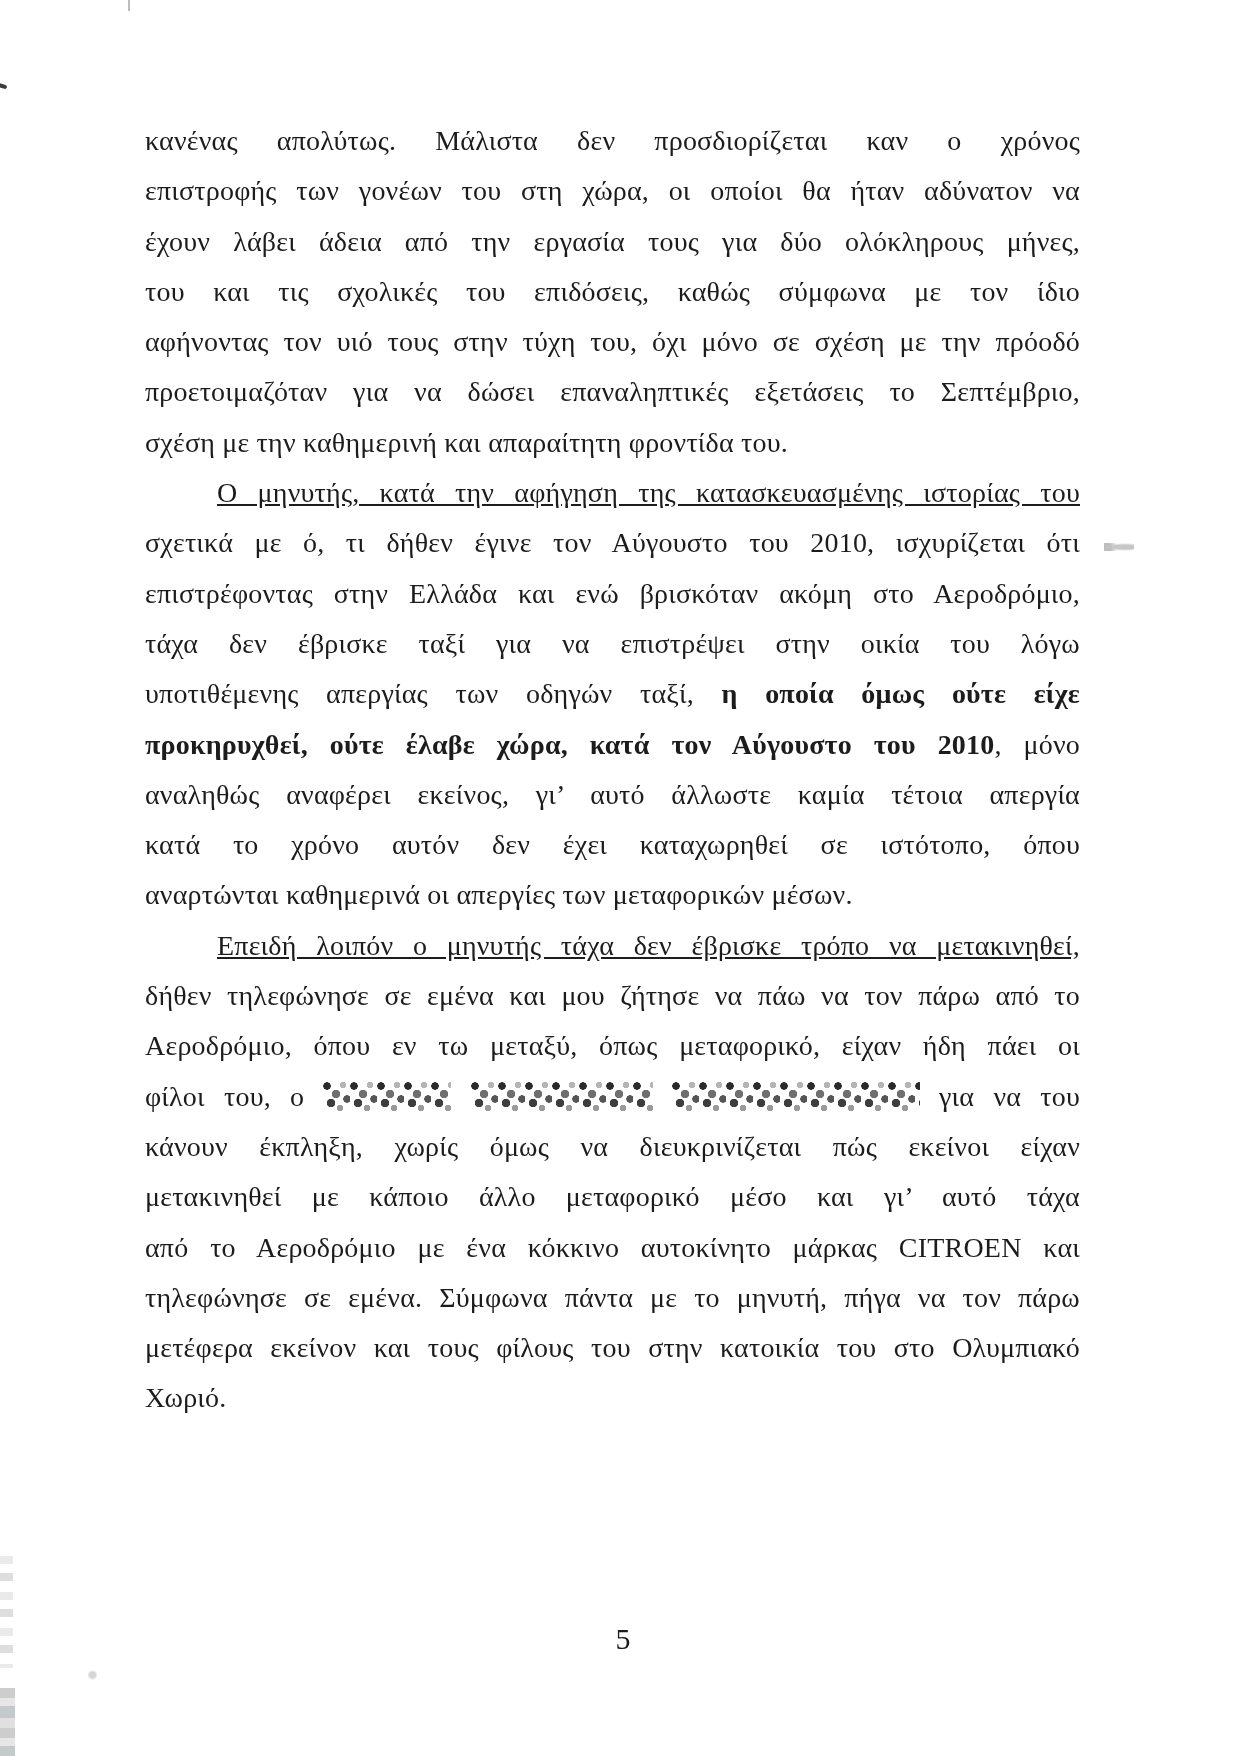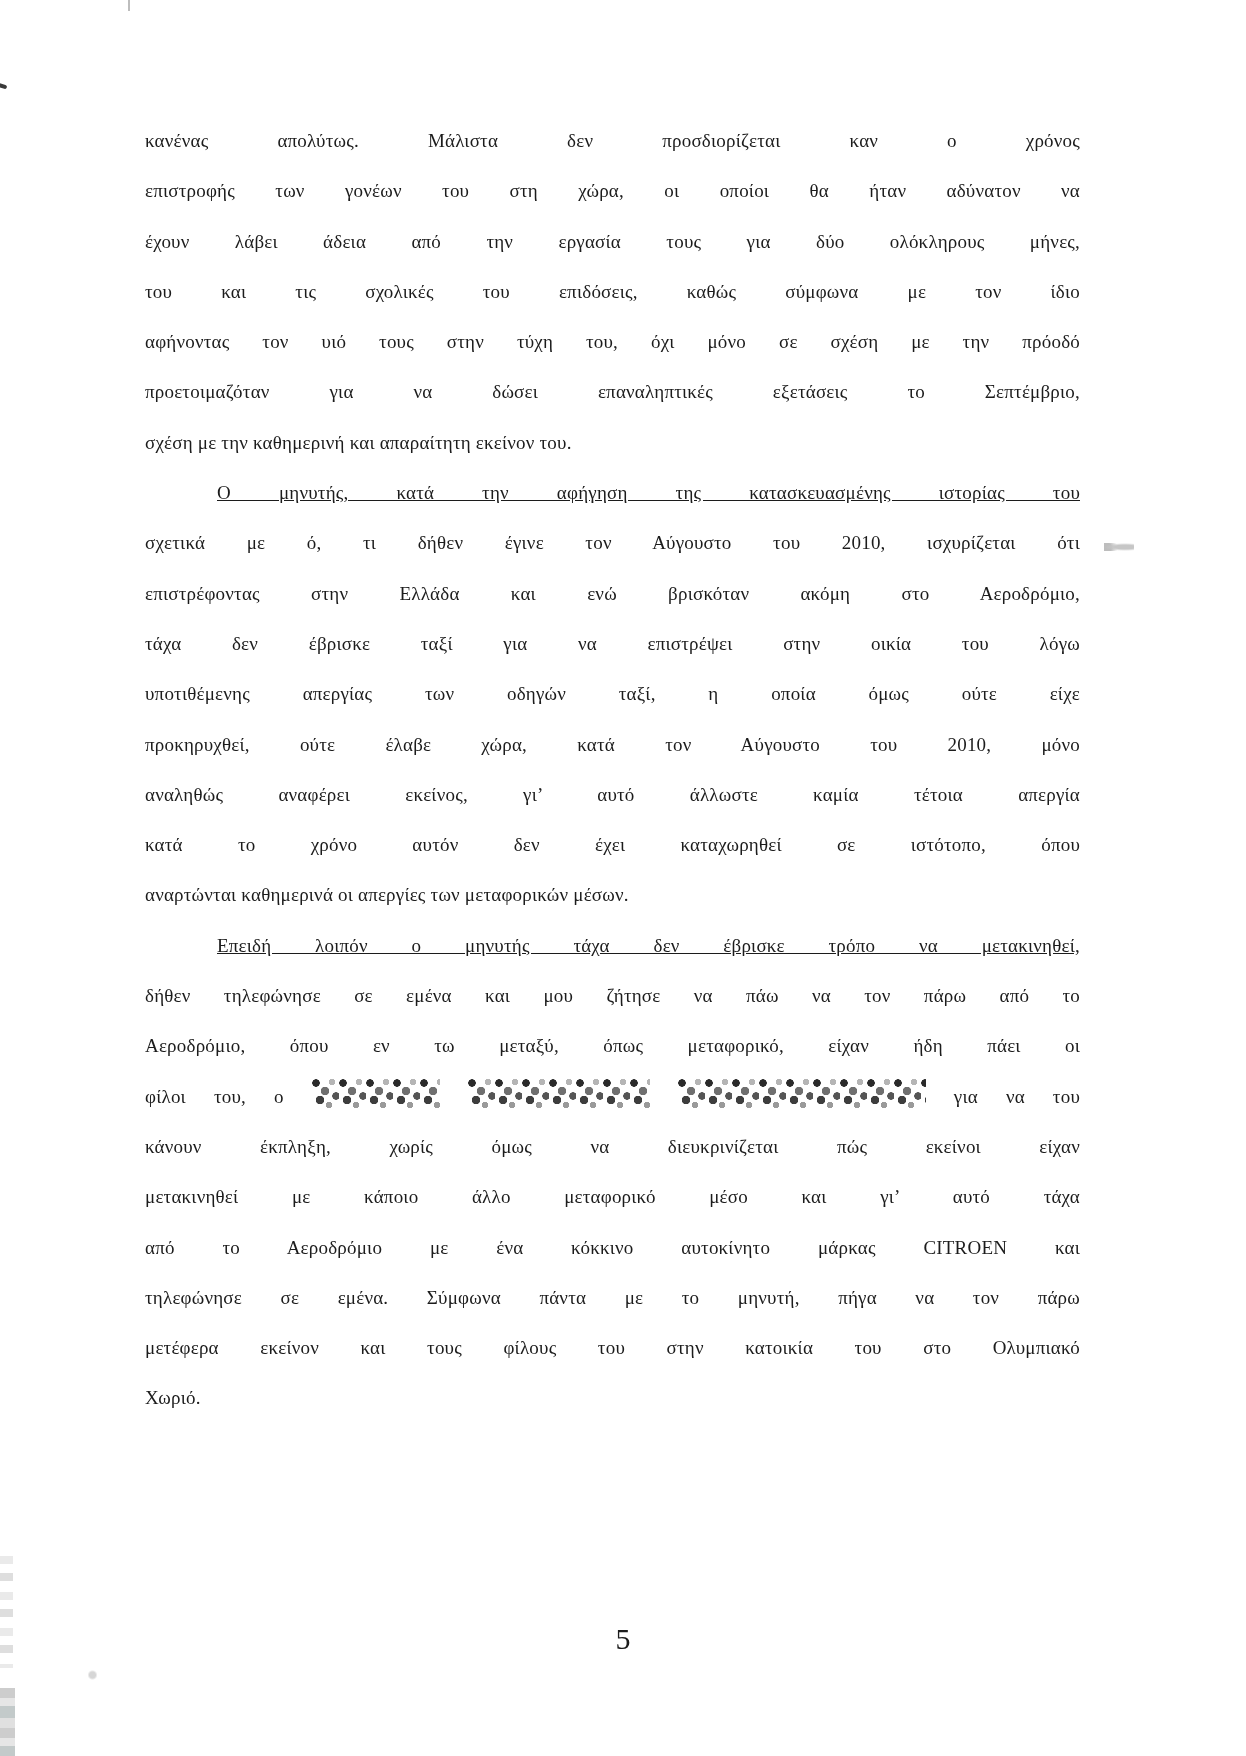--- a/index.html
+++ b/index.html
@@ -12,34 +12,34 @@
     color: #1c1c1c;
   }
   .page {
     position: absolute; inset: 0;
     background: #ffffff;
   }
   .text-block {
     position: absolute;
     left: 145px; top: 116px;
     width: 935px;
-    font-size: 19px;
+    font-size: 28px;
     line-height: 50.3px;
     letter-spacing: 0.2px;
   }
   .line {
     text-align: justify;
     text-align-last: justify;
     white-space: normal;
     overflow: hidden;
     height: 50.3px;
   }
   .line.indent { text-indent: 72px; text-decoration: underline; }
   .line.last { text-align-last: left; }
-  .bold { font-weight: normal; }
+  .bold { font-weight: bold; }
   
   .redaction { white-space: normal; }
   .chip {
     display: inline-block;
     height: 33px;
     vertical-align: -7px;
     background-color: transparent;
     background-image:
       radial-gradient(circle at 4px 6px,  #2a2a2a 0 3.5px, transparent 4px),
       radial-gradient(circle at 13px 14px, #6f6f6f 0 4px, transparent 4.5px),
@@ -91,21 +91,21 @@
   <div class="artifact strip-b"></div>
   <div class="artifact dot-faint"></div>
 
   <div class="text-block">
       <div class="line"><span>κανένας απολύτως. Μάλιστα δεν προσδιορίζεται καν ο χρόνος</span></div>
       <div class="line"><span>επιστροφής των γονέων του στη χώρα, οι οποίοι θα ήταν αδύνατον να</span></div>
       <div class="line"><span>έχουν λάβει άδεια από την εργασία τους για δύο ολόκληρους μήνες,</span></div>
       <div class="line"><span>του και τις σχολικές του επιδόσεις, καθώς σύμφωνα με τον ίδιο</span></div>
       <div class="line"><span>αφήνοντας τον υιό τους στην τύχη του, όχι μόνο σε σχέση με την πρόοδό</span></div>
       <div class="line"><span>προετοιμαζόταν για να δώσει επαναληπτικές εξετάσεις το Σεπτέμβριο,</span></div>
-      <div class="line last"><span>σχέση με την καθημερινή και απαραίτητη εκείνον του.</span></div>
+      <div class="line last"><span>σχέση με την καθημερινή και απαραίτητη φροντίδα του.</span></div>
       <div class="line indent"><span>Ο μηνυτής, κατά την αφήγηση της κατασκευασμένης ιστορίας του</span></div>
       <div class="line"><span>σχετικά με ό, τι δήθεν έγινε τον Αύγουστο του 2010, ισχυρίζεται ότι</span></div>
       <div class="line"><span>επιστρέφοντας στην Ελλάδα και ενώ βρισκόταν ακόμη στο Αεροδρόμιο,</span></div>
       <div class="line"><span>τάχα δεν έβρισκε ταξί για να επιστρέψει στην οικία του λόγω</span></div>
       <div class="line"><span>υποτιθέμενης απεργίας των οδηγών ταξί, </span><span class="bold">η οποία όμως ούτε είχε</span></div>
       <div class="line"><span class="bold">προκηρυχθεί, ούτε έλαβε χώρα, κατά τον Αύγουστο του 2010</span><span>, μόνο</span></div>
       <div class="line"><span>αναληθώς αναφέρει εκείνος, γι’ αυτό άλλωστε καμία τέτοια απεργία</span></div>
       <div class="line"><span>κατά το χρόνο αυτόν δεν έχει καταχωρηθεί σε ιστότοπο, όπου</span></div>
       <div class="line last"><span>αναρτώνται καθημερινά οι απεργίες των μεταφορικών μέσων.</span></div>
       <div class="line indent"><span>Επειδή λοιπόν ο μηνυτής τάχα δεν έβρισκε τρόπο να μετακινηθεί,</span></div>

